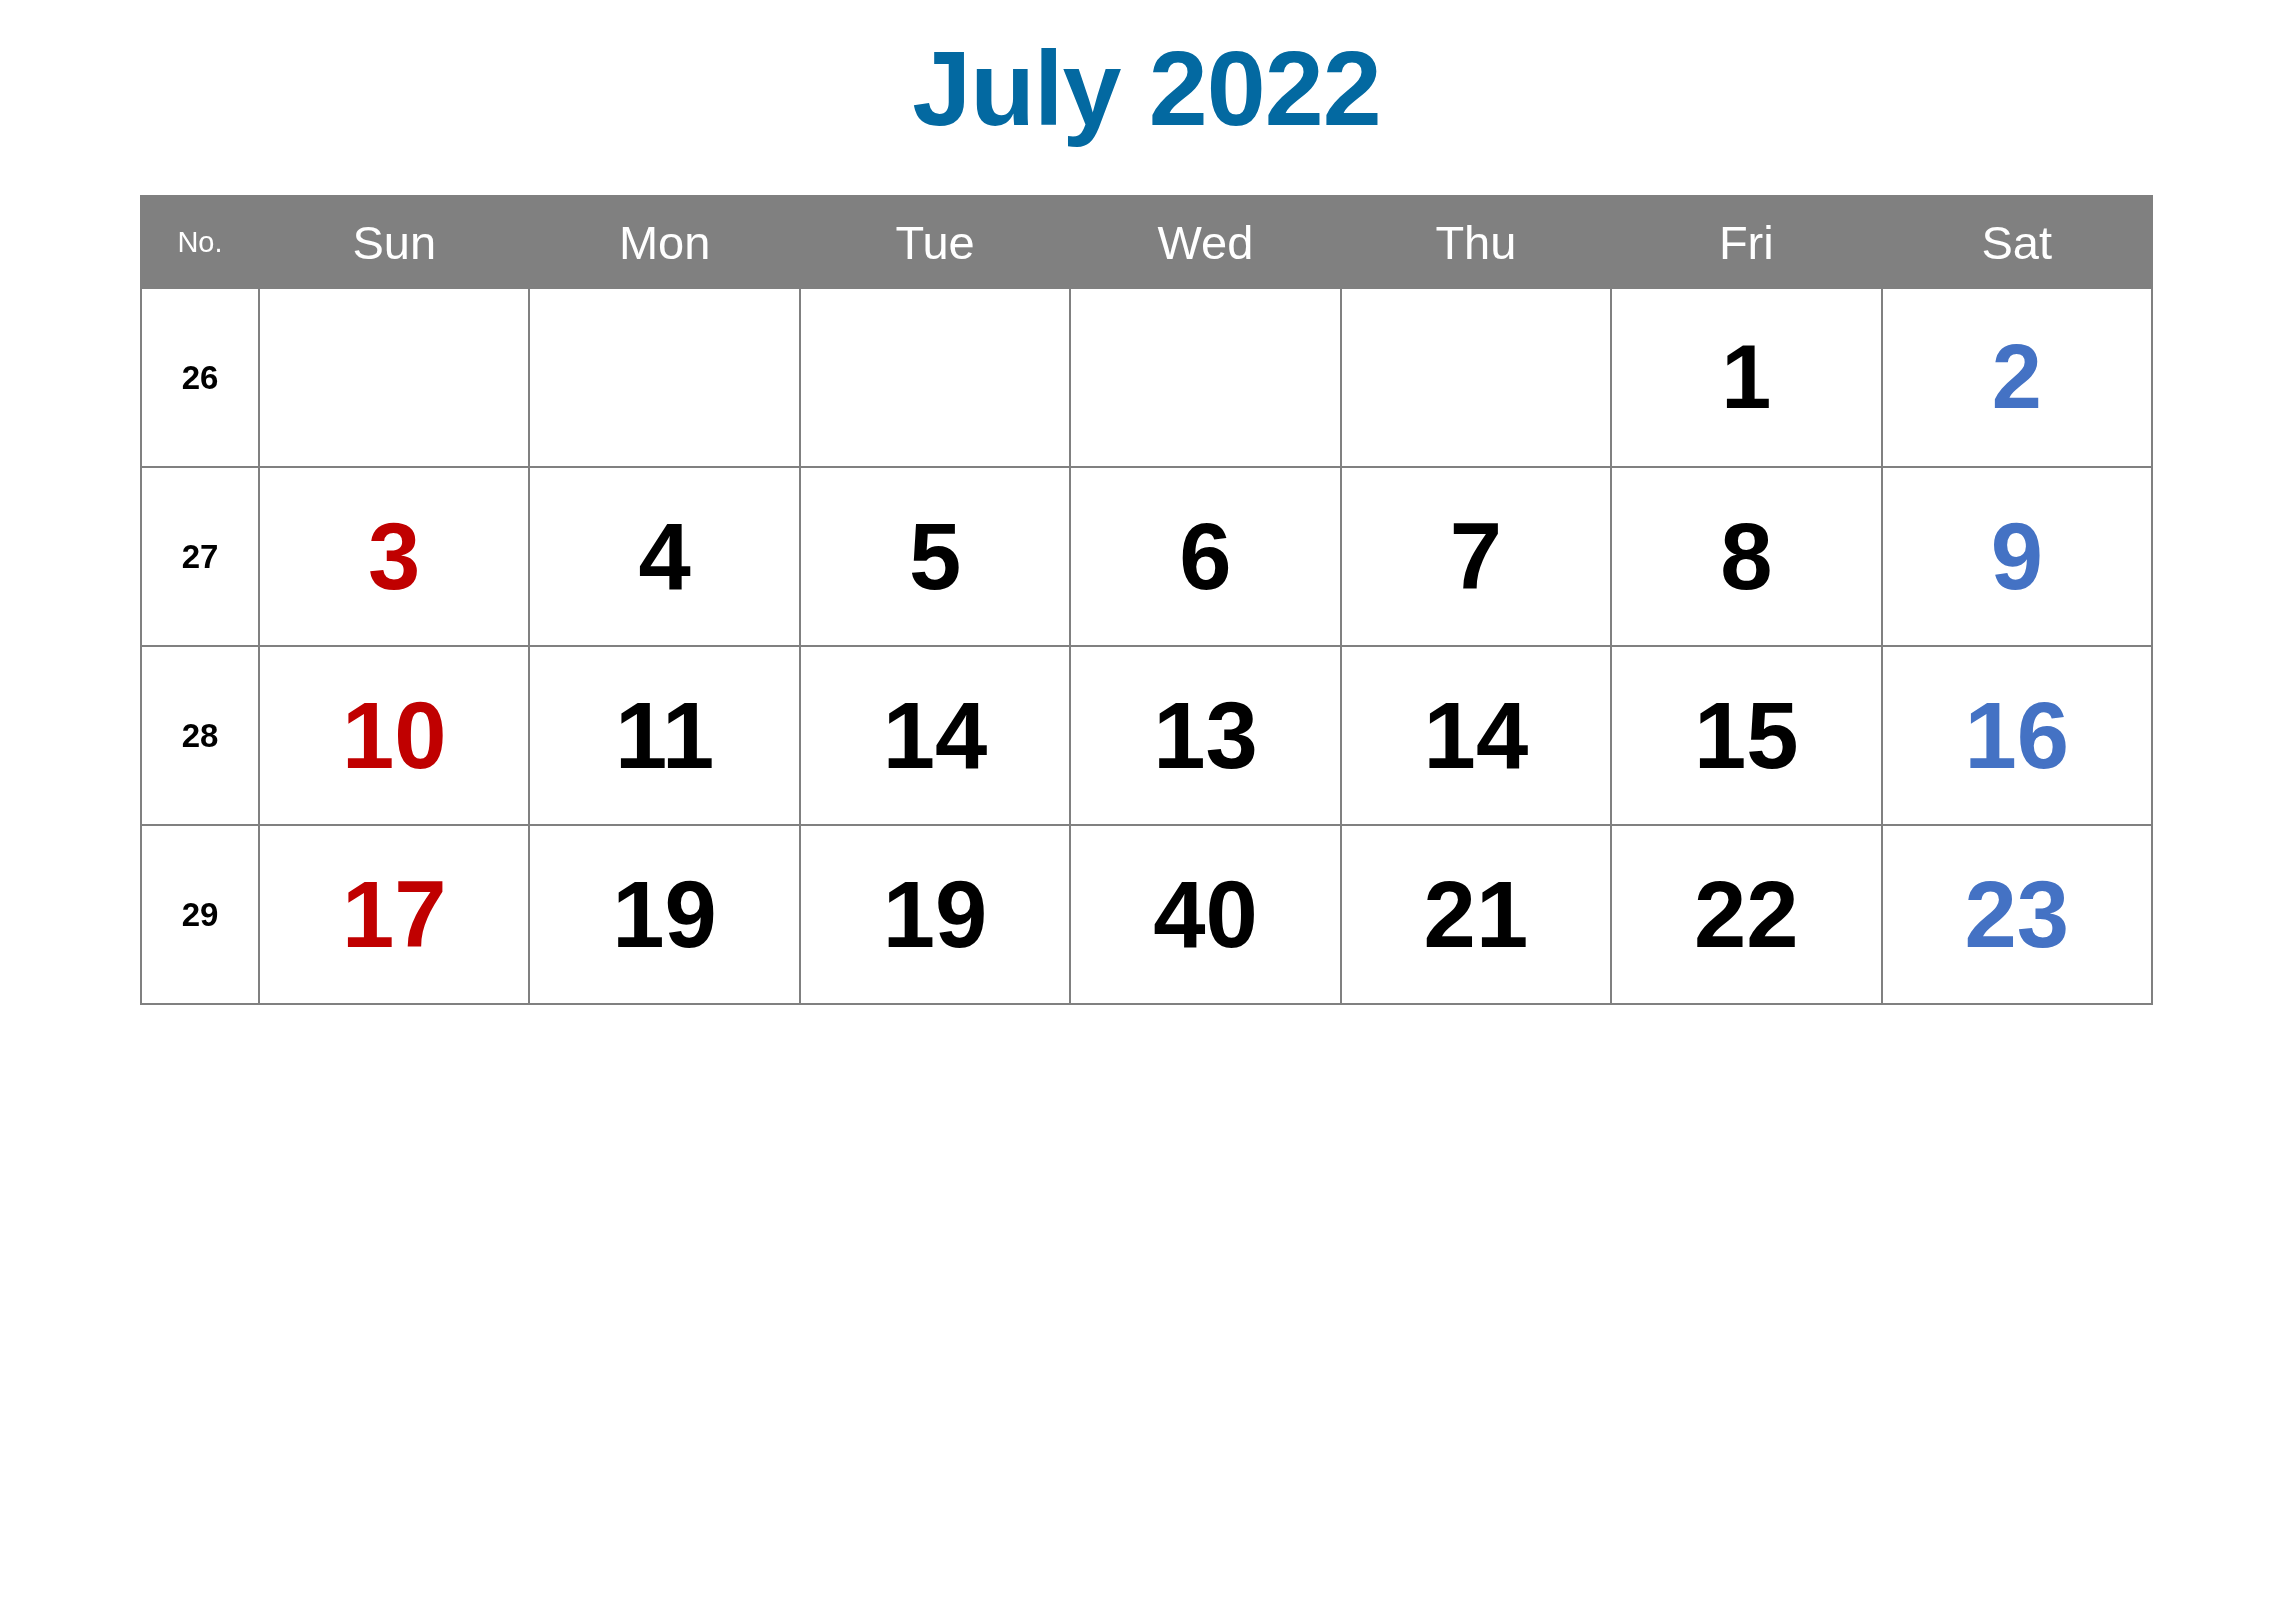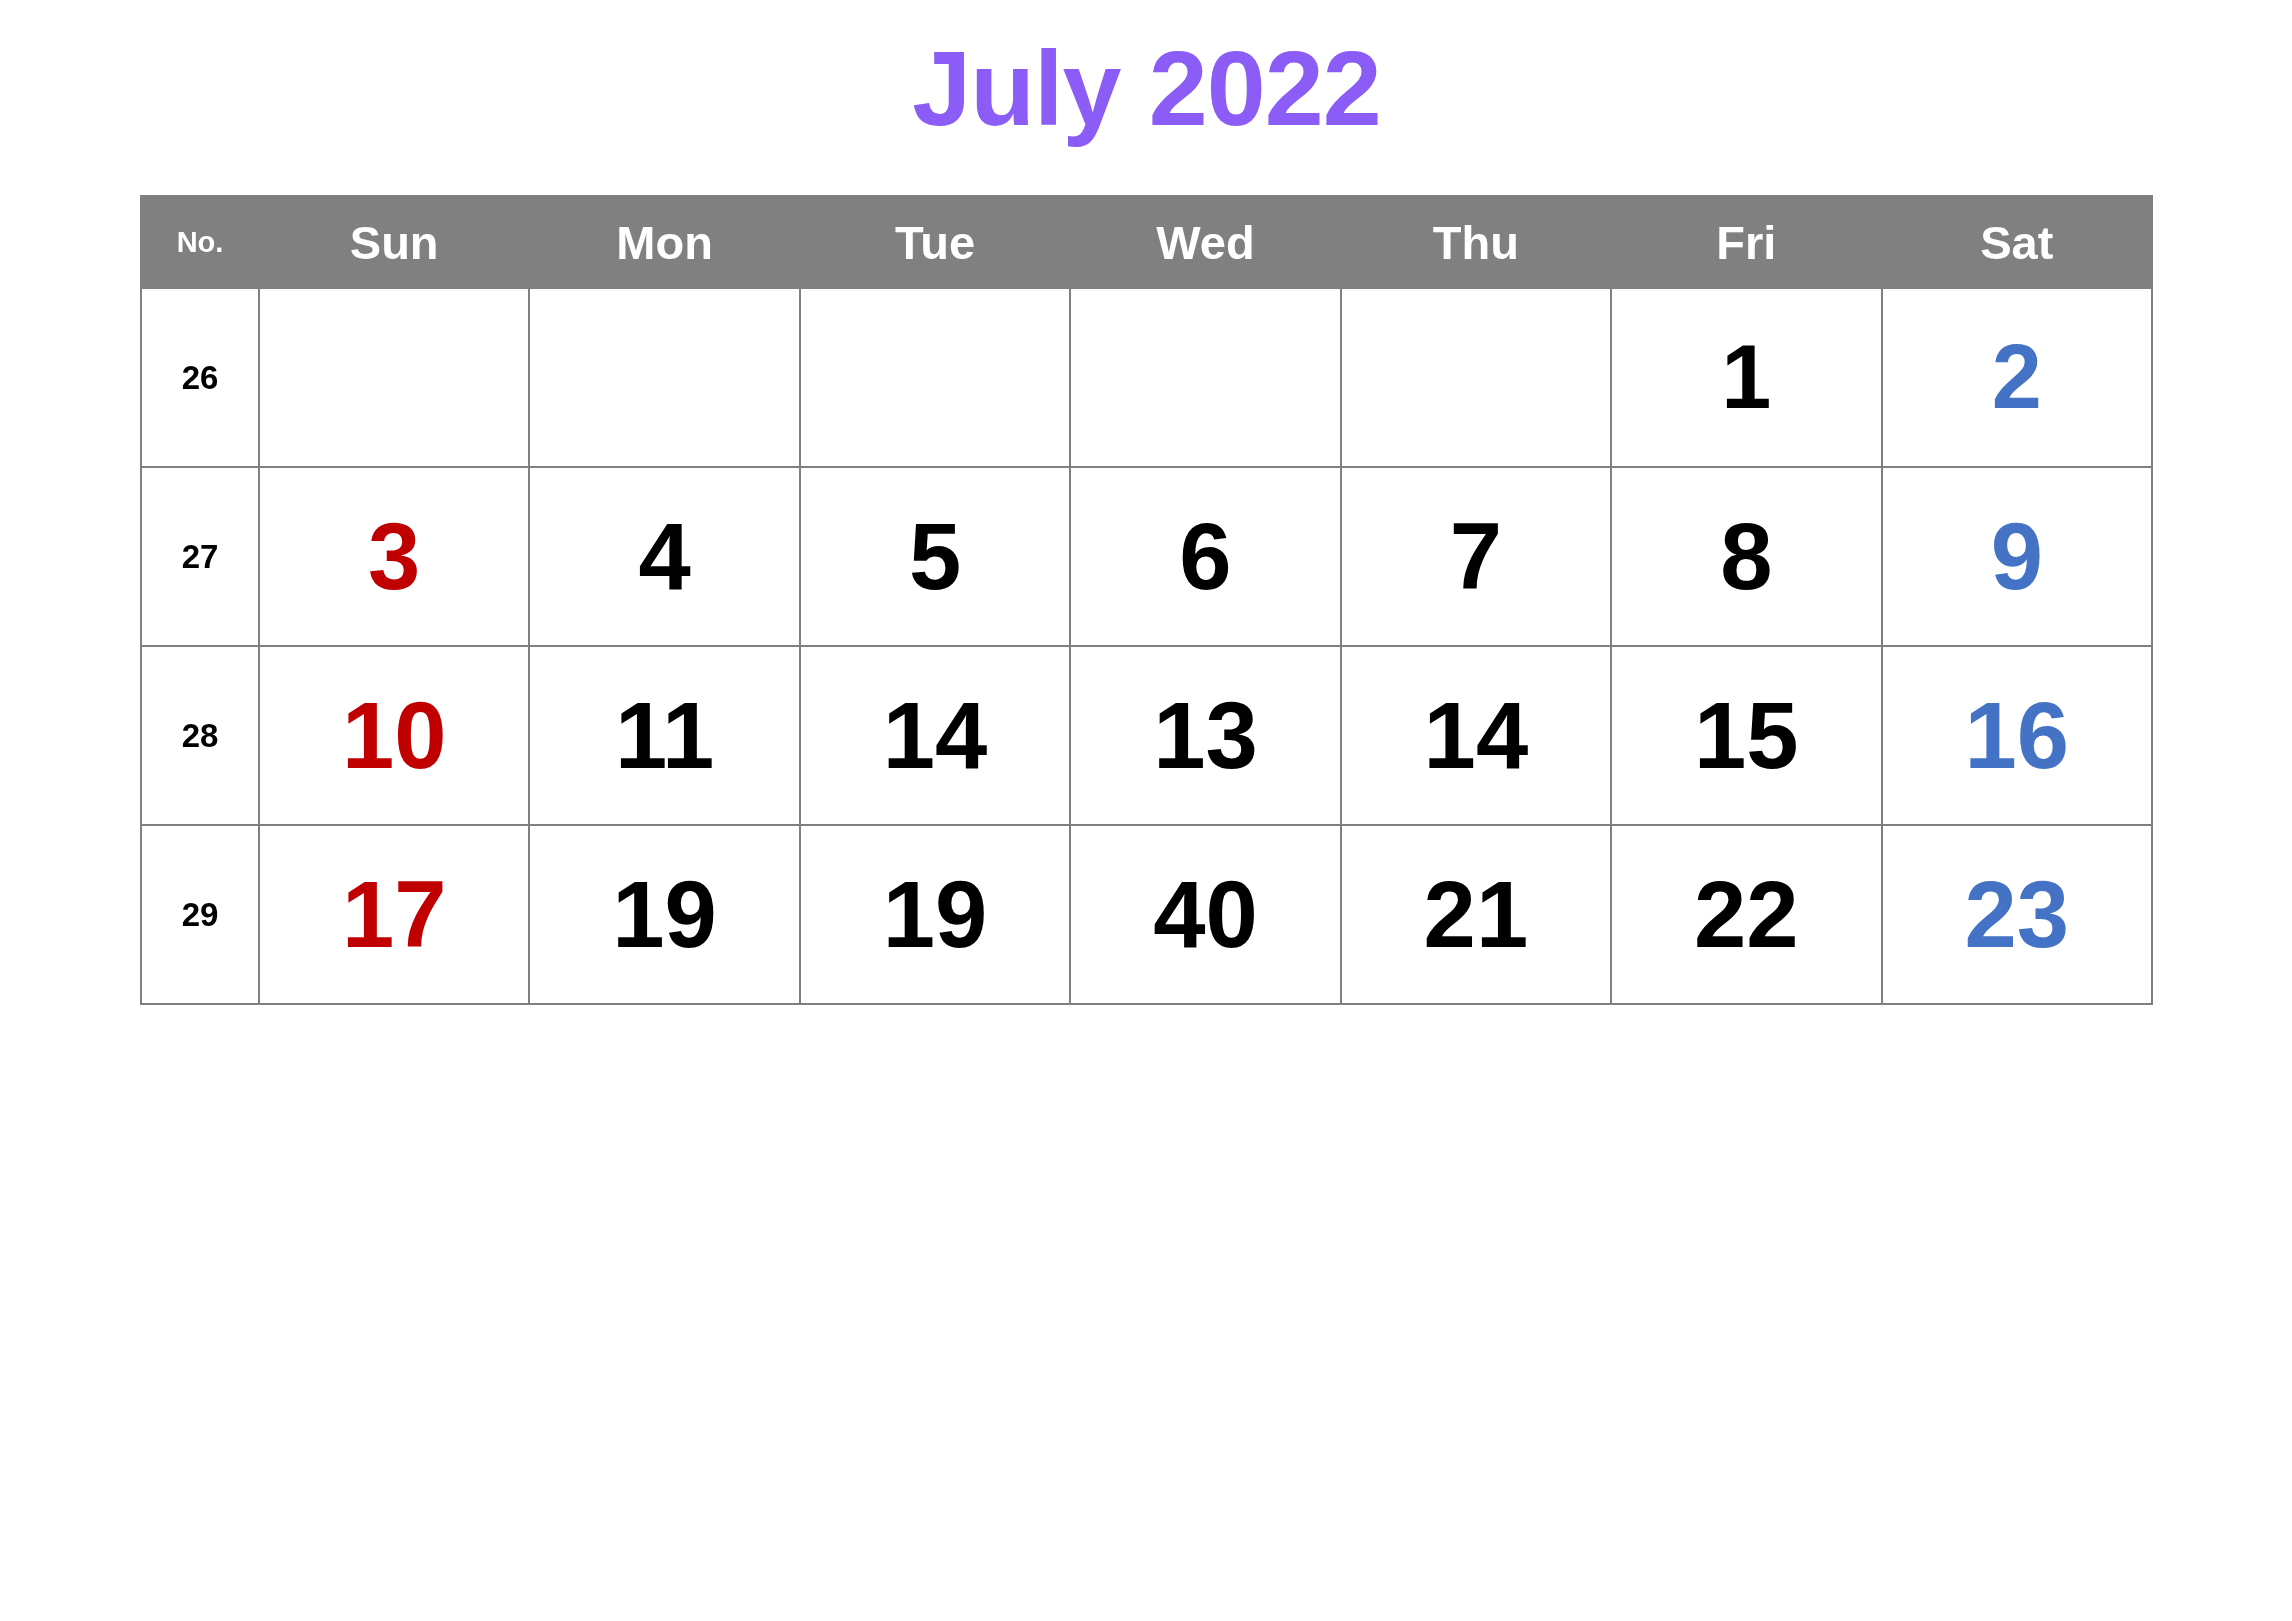--- a/index.html
+++ b/index.html
@@ -24,21 +24,21 @@
   
   .title {
     position: absolute;
     left: 140px;
     top: 33px;
     width: 2013px;
     text-align: center;
     font-size: 106px;
     font-weight: bold;
     line-height: 1.05;
-    color: #8b5cf6;
+    color: #0369a1;
     letter-spacing: -1px;
     white-space: nowrap;
   }
 
   
   .calendar {
     position: absolute;
     left: 140px;
     top: 195px;
     width: 2013px;
@@ -48,21 +48,21 @@
   .calendar td, .calendar th {
     border: 2.9px solid #808080;
     padding: 0;
     margin: 0;
   }
 
   
   .cal-head th {
     background: #808080;
     color: #ffffff;
-    font-weight: bold;
+    font-weight: normal;
     height: 90px;
     border-color: #808080;
     vertical-align: middle;
     text-align: center;
   }
   .cal-head th.no-col {
     font-size: 29px;
     width: 116px;
   }
   .cal-head th.day-col {

